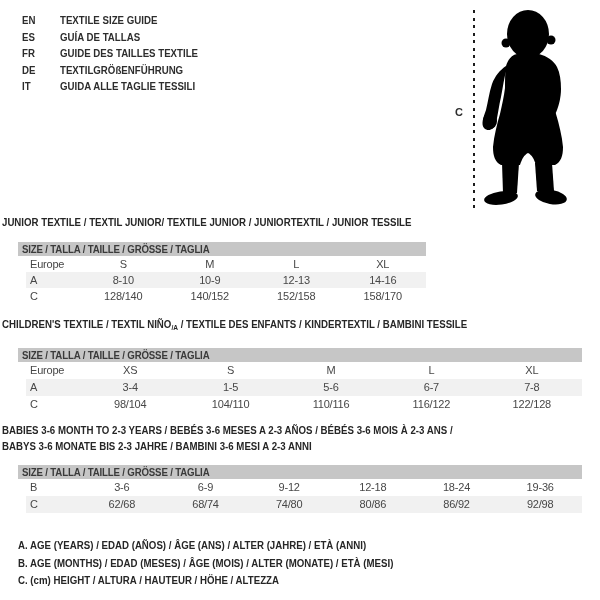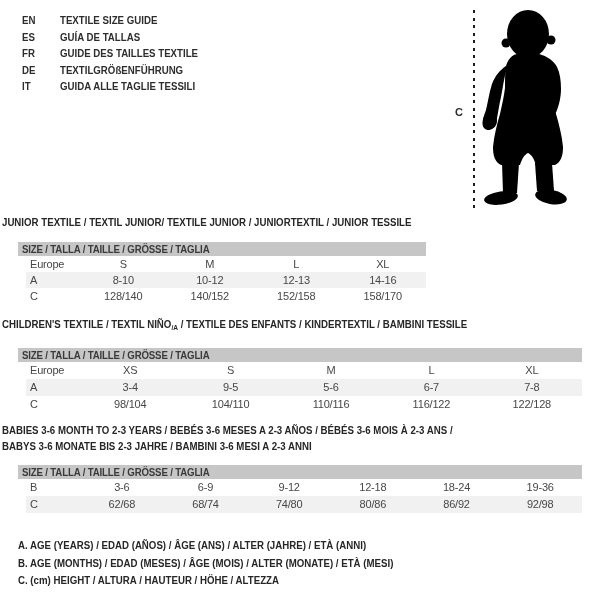--- a/index.html
+++ b/index.html
@@ -95,21 +95,21 @@
       <div class="trow" style="grid-template-columns: 54px repeat(4, 1fr);">
         <div class="tlabel">Europe</div>
         <div class="tcell">S</div>
         <div class="tcell">M</div>
         <div class="tcell">L</div>
         <div class="tcell">XL</div>
       </div>
       <div class="trow" style="grid-template-columns: 54px repeat(4, 1fr); background: rgb(241, 241, 241);">
         <div class="tlabel">A</div>
         <div class="tcell">8-10</div>
-        <div class="tcell">10-12</div>
+        <div class="tcell">10-9</div>
         <div class="tcell">12-13</div>
         <div class="tcell">14-16</div>
       </div>
       <div class="trow" style="grid-template-columns: 54px repeat(4, 1fr);">
         <div class="tlabel">C</div>
         <div class="tcell">128/140</div>
         <div class="tcell">140/152</div>
         <div class="tcell">152/158</div>
         <div class="tcell">158/170</div>
       </div>
@@ -124,21 +124,21 @@
         <div class="tlabel">Europe</div>
         <div class="tcell">XS</div>
         <div class="tcell">S</div>
         <div class="tcell">M</div>
         <div class="tcell">L</div>
         <div class="tcell">XL</div>
       </div>
       <div class="trow h17" style="grid-template-columns: 54px repeat(5, 1fr); background: rgb(241, 241, 241);">
         <div class="tlabel">A</div>
         <div class="tcell">3-4</div>
-        <div class="tcell">9-5</div>
+        <div class="tcell">1-5</div>
         <div class="tcell">5-6</div>
         <div class="tcell">6-7</div>
         <div class="tcell">7-8</div>
       </div>
       <div class="trow h17" style="grid-template-columns: 54px repeat(5, 1fr);">
         <div class="tlabel">C</div>
         <div class="tcell">98/104</div>
         <div class="tcell">104/110</div>
         <div class="tcell">110/116</div>
         <div class="tcell">116/122</div>

